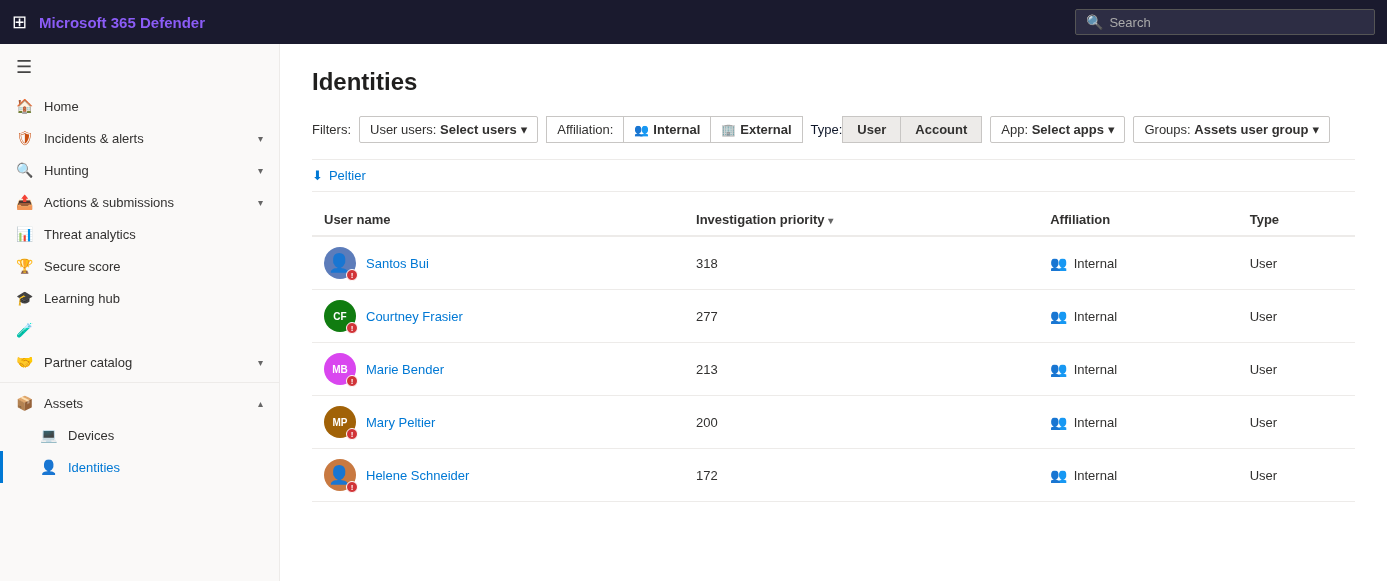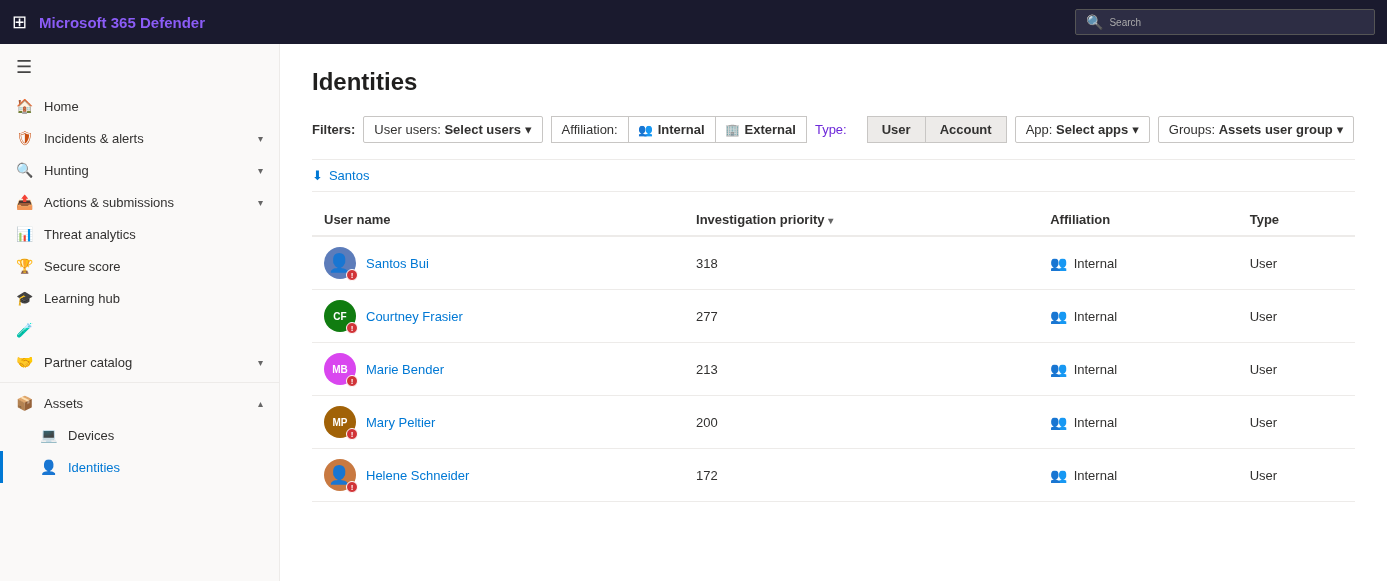--- a/index.html
+++ b/index.html
@@ -34,21 +34,21 @@
       border-radius: 2px;
       padding: 4px 10px;
       width: 300px;
       gap: 6px;
     }
     .topbar-search input {
       background: transparent;
       border: none;
       outline: none;
       color: #ccc;
-      font-size: 10px;
+      font-size: 13px;
       width: 100%;
     }
     .topbar-search input::placeholder { color: #aaa; }
     .search-icon-svg { color: #aaa; font-size: 14px; }
 
     
     .main-layout {
       display: flex;
       flex: 1;
       overflow: hidden;
@@ -103,21 +103,21 @@
 
     .filters-section {
       display: flex;
       align-items: center;
       gap: 8px;
       margin-bottom: 16px;
       flex-wrap: wrap;
     }
     .filters-label {
       color: #323130;
-      font-weight: 700;
+      font-weight: 400;
     }
     .filter-btn {
       display: flex;
       align-items: center;
       gap: 4px;
       border: 1px solid #c8c6c4;
       background: #fff;
       padding: 5px 10px;
       border-radius: 2px;
       cursor: pointer;
@@ -150,22 +150,22 @@
       color: #323130;
     }
     .filter-aff-btn + .filter-aff-btn { border-left: none; }
     .filter-type-section {
       display: flex;
       align-items: center;
       gap: 0;
     }
     .type-label-text {
       font-size: 13px;
-      color: #6d28d9;
-      margin-right: 20px;
+      color: #0f172a;
+      margin-right: 0;
     }
     .type-btn {
       border: 1px solid #c8c6c4;
       background: #edebe9;
       padding: 5px 14px;
       cursor: pointer;
       font-size: 13px;
       color: #323130;
       font-weight: 600;
     }
@@ -384,21 +384,21 @@
 
       <button class="filter-btn">
         <span><span>Groups:</span> <strong>Assets user group</strong></span>
         <span>▾</span>
       </button>
     </div>
 
     <div class="export-row">
       <button class="export-btn">
         <span>⬇</span>
-        <span>Santos</span>
+        <span>Peltier</span>
       </button>
     </div>
 
     <table class="identities-table">
       <thead>
         <tr>
           <th><span>User name</span></th>
           <th style="cursor:pointer;">
             <span>Investigation priority</span>
             <span class="sort-icon"> ▾</span>

